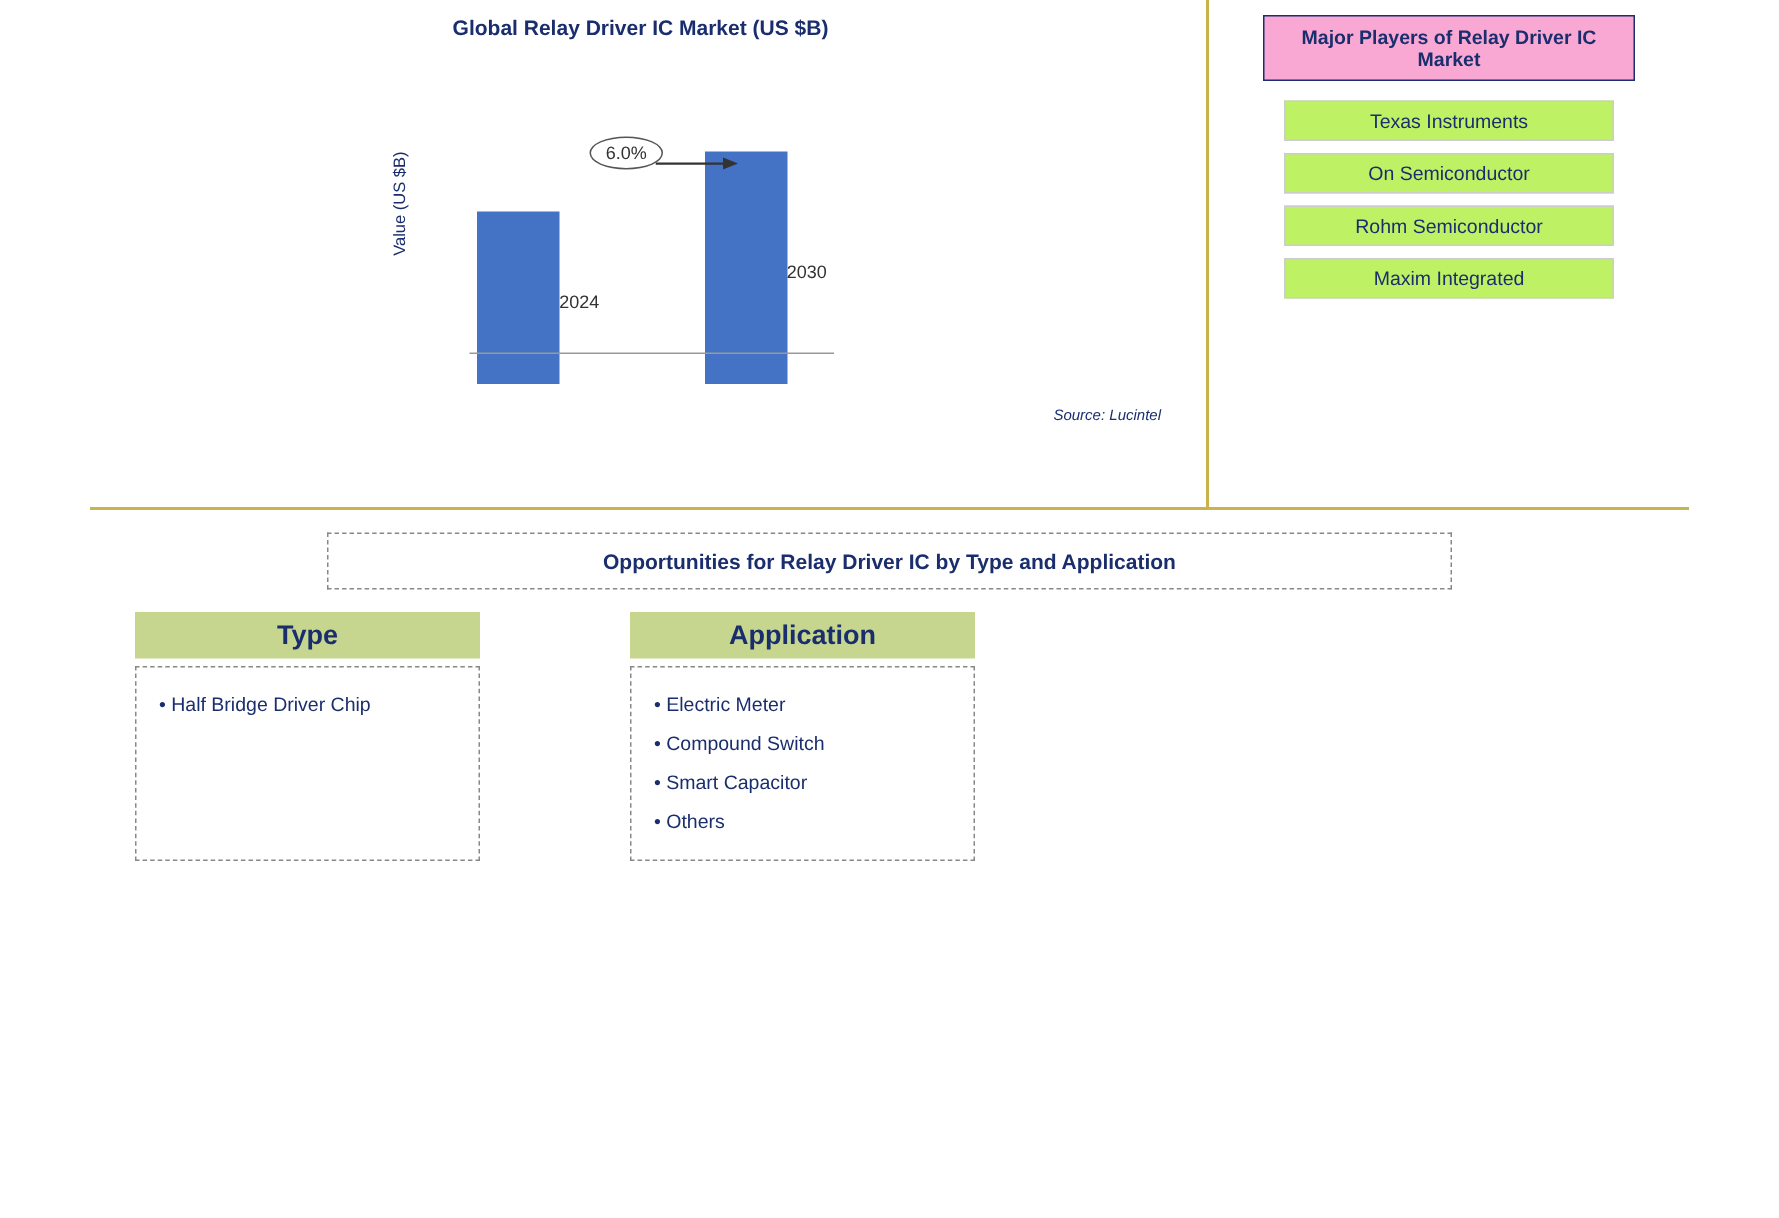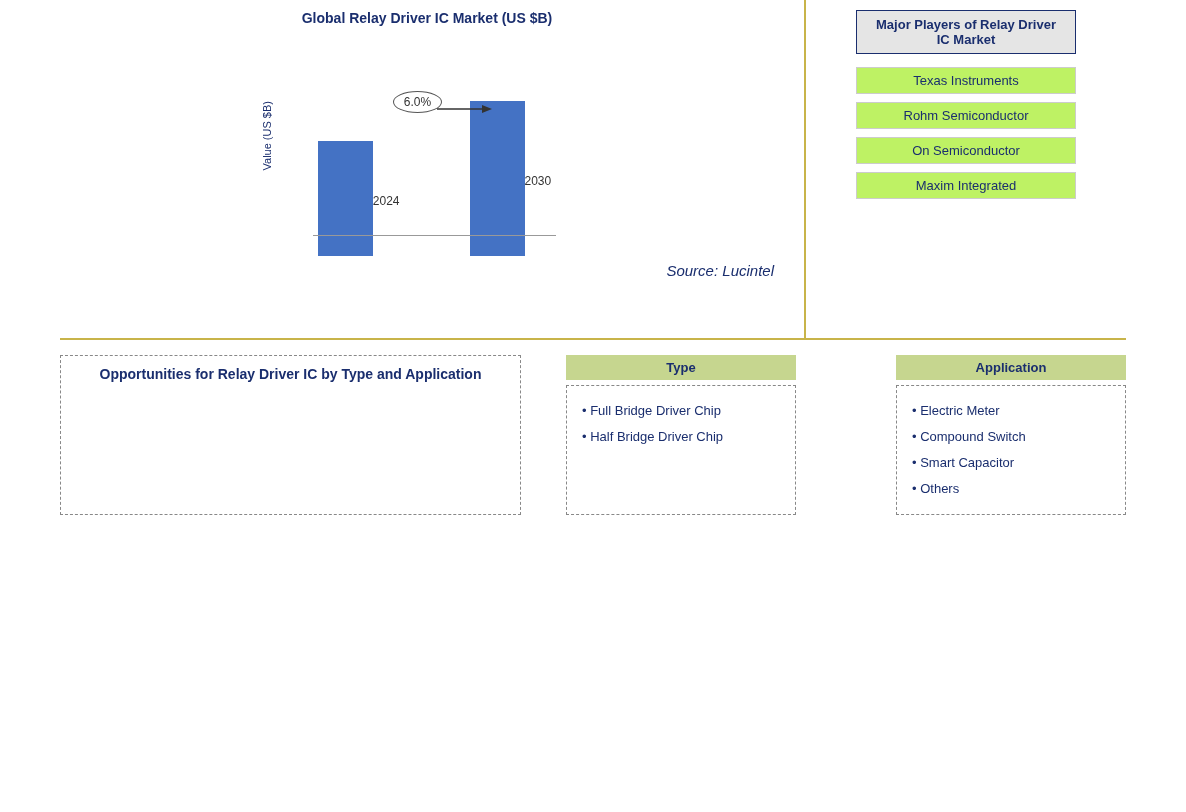--- a/index.html
+++ b/index.html
@@ -52,62 +52,62 @@
       width: 55px;
     }
     .bar-2024 { height: 110px; }
     .bar-2030 { height: 155px; }
     .bar-label {
       font-size: 12px;
       color: #333;
       margin-top: 5px;
     }
     .source-text {
-      font-size: 15px;
+      font-size: 10px;
       color: #1a2e6e;
       font-style: italic;
-      margin-top: 6px;
+      margin-top: 16px;
       text-align: right;
       width: 100%;
       padding-right: 10px;
     }
     
     .players-section {
       width: 320px;
       padding: 10px 15px;
       display: flex;
       flex-direction: column;
       align-items: center;
       gap: 8px;
     }
     .players-title-box {
       border: 1.5px solid #1a2e6e;
-      background: #e5e5e5;
+      background: #f9a8d4;
       padding: 6px 15px;
       text-align: center;
       font-weight: bold;
       font-size: 13px;
       color: #1a2e6e;
-      width: 220px;
+      width: 248px;
       margin-bottom: 5px;
     }
     .player-item {
       border: 1px solid #ccc;
       background: #bef264;
       padding: 5px 15px;
       text-align: center;
       font-size: 13px;
       color: #1a2e6e;
       width: 220px;
     }
     
     .bottom-section {
       padding: 15px 0;
       display: flex;
-      flex-direction: row;
+      flex-direction: column;
       gap: 15px;
     }
     .opportunities-title-box {
       border: 1.5px dashed #888;
       padding: 10px 20px;
       text-align: center;
       font-size: 14px;
       font-weight: bold;
       color: #1a2e6e;
       width: 100%;
@@ -122,21 +122,21 @@
     }
     .category-section {
       display: flex;
       flex-direction: column;
       gap: 5px;
     }
     .category-header {
       background: #c6d68f;
       padding: 5px 20px;
       text-align: center;
-      font-size: 13px;
+      font-size: 18px;
       font-weight: bold;
       color: #1a2e6e;
       width: 230px;
     }
     .category-items-box {
       border: 1.5px dashed #888;
       padding: 12px 15px;
       width: 230px;
       min-height: 130px;
     }
@@ -186,34 +186,33 @@
             </div>
           </div>
         </div>
       </div>
       <div class="source-text">Source: Lucintel</div>
     </div>
 
     <div class="players-section">
       <div class="players-title-box">Major Players of Relay Driver IC Market</div>
       <div class="player-item">Texas Instruments</div>
+      <div class="player-item">On Semiconductor</div>
       <div class="player-item">Rohm Semiconductor</div>
-      <div class="player-item">On Semiconductor</div>
       <div class="player-item">Maxim Integrated</div>
     </div>
   </div>
 
   <div class="bottom-section">
     <div class="opportunities-title-box">Opportunities for Relay Driver IC by Type and Application</div>
     <div class="type-app-container">
 
       <div class="category-section">
         <div class="category-header">Type</div>
         <div class="category-items-box">
-          <div class="category-item">• <span>Full Bridge Driver Chip</span></div>
           <div class="category-item">• <span>Half Bridge Driver Chip</span></div>
         </div>
       </div>
 
       <div class="category-section">
         <div class="category-header">Application</div>
         <div class="category-items-box">
           <div class="category-item">• <span>Electric Meter</span></div>
           <div class="category-item">• <span>Compound Switch</span></div>
           <div class="category-item">• <span>Smart Capacitor</span></div>

